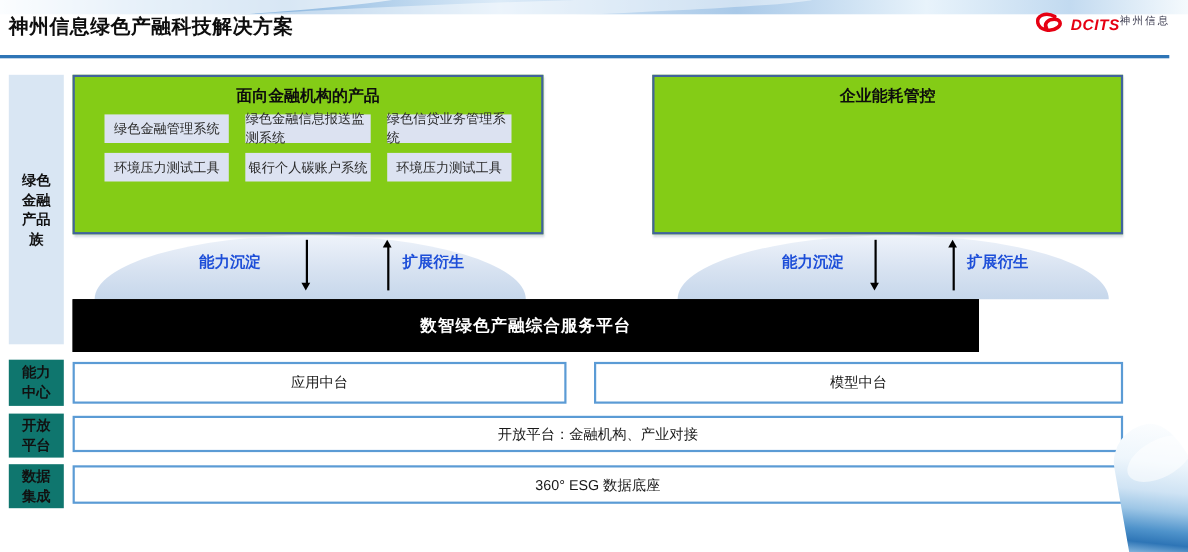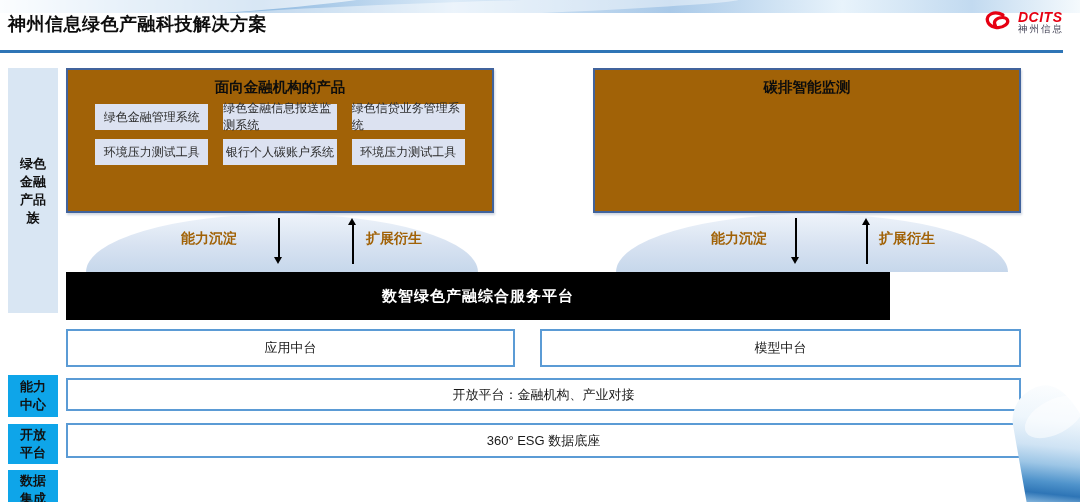--- a/index.html
+++ b/index.html
@@ -10,50 +10,50 @@
   .top-band { position:absolute; top:0; left:0; width:1080px; height:13px;
     background:linear-gradient(90deg,#f3f9fe 0%,#b9d5ee 12%,#8fb9e0 24%,#dcebf8 42%,#a9c9e8 62%,#e8f3fb 78%,#c2daf0 90%,#f5fafd 100%); }
   .band-streak1 { position:absolute; top:-14px; left:-60px; width:460px; height:30px;
     background:#fff; opacity:.65; border-radius:50%; transform:rotate(-3deg); }
   .band-streak2 { position:absolute; top:2px; left:180px; width:560px; height:14px;
     background:#fff; opacity:.45; border-radius:50%; transform:rotate(-2deg); }
   .page-title { position:absolute; top:12px; left:8px; font-size:18px; font-weight:bold; color:#0d0d0d; letter-spacing:.5px; }
   .accent-line { position:absolute; top:50px; left:0; width:1063px; height:3px; background:#2e75b6; }
 
   .logo { position:absolute; top:8px; right:16px; display:flex; align-items:center; gap:4px; }
-  .logo-text { display:flex; flex-direction:column; line-height:1.05; }
+  .logo-text { display:flex; flex-direction:row; line-height:1.05; }
   .logo-brand { color:#e60012; font-weight:bold; font-style:italic; font-size:14px; letter-spacing:.5px; }
   .logo-cn { color:#3b3b4f; font-size:9.5px; letter-spacing:2px; }
 
   
   .side-label { position:absolute; left:8px; width:50px; display:flex; align-items:center; justify-content:center;
     font-weight:bold; font-size:13px; color:#111; text-align:center; }
   .side-label .wrap2 { width:2em; line-height:18px; word-break:break-all; }
   .side-blue { background:#d9e6f3; }
-  .side-peach { background:#0ea5e9;margin-top:48px; }
+  .side-peach { background:#0f766e; }
   .lbl-family { top:68px; height:245px; }
   .lbl-capability { top:327px; height:42px; }
   .lbl-open { top:376px; height:40px; }
   .lbl-data { top:422px; height:40px; }
 
   
-  .prod-box { position:absolute; top:68px; width:428px; height:145px; background:#a16207;
+  .prod-box { position:absolute; top:68px; width:428px; height:145px; background:#84cc16;
     border:2px solid #41639c; box-shadow:1px 2px 2px rgba(120,140,170,.35); }
   .prod-box.left { left:66px; } .prod-box.right { left:593px; }
   .prod-title { text-align:center; font-weight:bold; font-size:14.5px; color:#0d0d0d; padding-top:8px; height:32px; }
   .prod-grid { display:grid; grid-template-columns:1fr 1fr 1fr; column-gap:15px; row-gap:9px; padding:2px 27px 0 27px; }
   .prod-item { background:#dce2f1; height:26px; display:flex; align-items:center; justify-content:center;
     font-size:12px; color:#2b2b2b; }
 
   
   .dome { position:absolute; top:214px; height:58px; width:392px;
     border-radius:50% 50% 0 0 / 100% 100% 0 0;
     background:linear-gradient(180deg,#eef3fa 0%,#d7e2f1 55%,#c6d7eb 100%); }
   .dome.left { left:86px; } .dome.right { left:616px; }
-  .flow-label { position:absolute; top:230px; font-weight:bold; font-size:14px; color:#a16207; }
+  .flow-label { position:absolute; top:230px; font-weight:bold; font-size:14px; color:#1d4ed8; }
   .arrow { position:absolute; top:218px; height:46px; width:9px; }
   .arrow .shaft { position:absolute; left:4px; top:0; width:1.6px; height:40px; background:#000; }
   .arrow.down .shaft { top:0; }
   .arrow.down .head { position:absolute; left:0; top:39px; width:0; height:0;
     border-left:4.5px solid transparent; border-right:4.5px solid transparent; border-top:7px solid #000; }
   .arrow.up .shaft { top:6px; }
   .arrow.up .head { position:absolute; left:0; top:0; width:0; height:0;
     border-left:4.5px solid transparent; border-right:4.5px solid transparent; border-bottom:7px solid #000; }
 
   
@@ -123,21 +123,21 @@
       <div class="prod-item">绿色金融管理系统</div>
       <div class="prod-item">绿色金融信息报送监测系统</div>
       <div class="prod-item">绿色信贷业务管理系统</div>
       <div class="prod-item">环境压力测试工具</div>
       <div class="prod-item">银行个人碳账户系统</div>
       <div class="prod-item">环境压力测试工具</div>
     </div>
   </div>
 
   <div class="prod-box right">
-    <div class="prod-title">碳排智能监测</div>
+    <div class="prod-title">企业能耗管控</div>
   </div>
 
   <div class="dome left"></div>
   <div class="dome right"></div>
 
   <div class="flow-label" style="left:181px;">能力沉淀</div>
   <div class="arrow down" style="left:274px;">
       <div class="shaft"></div>
       <div class="head"></div>
     </div>

